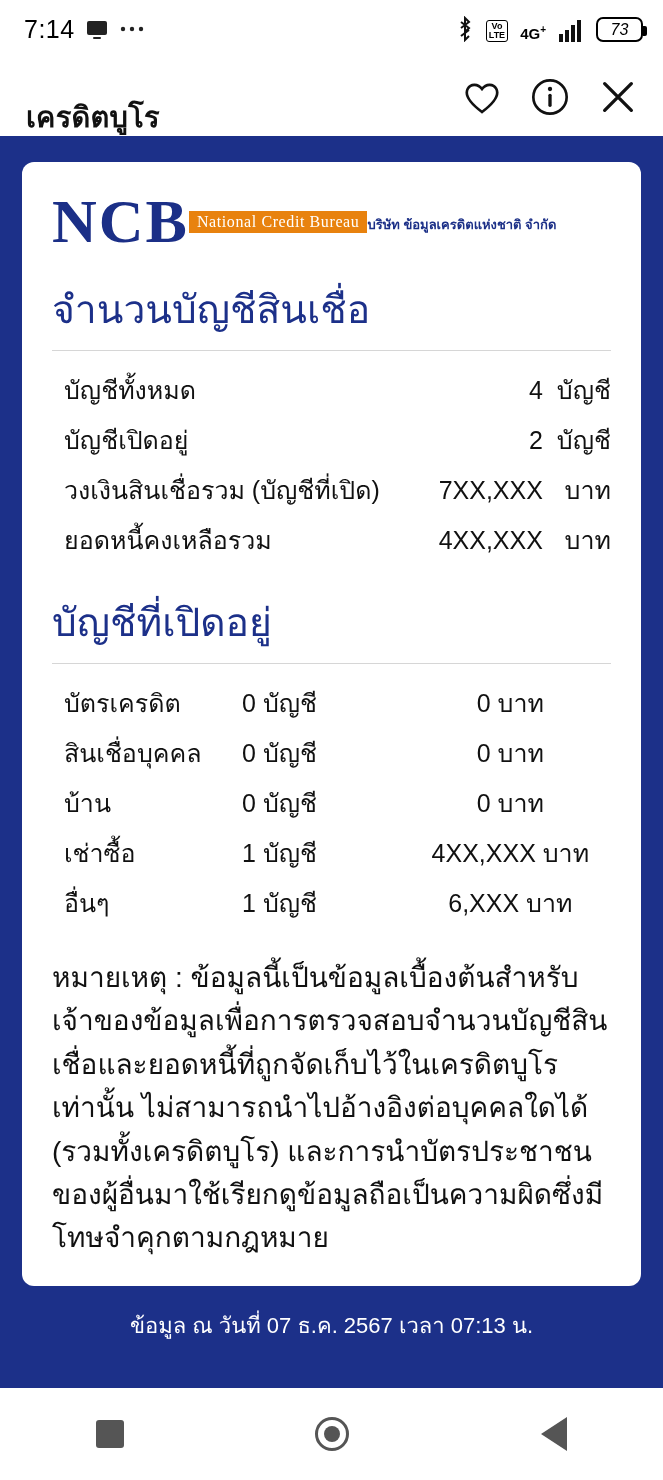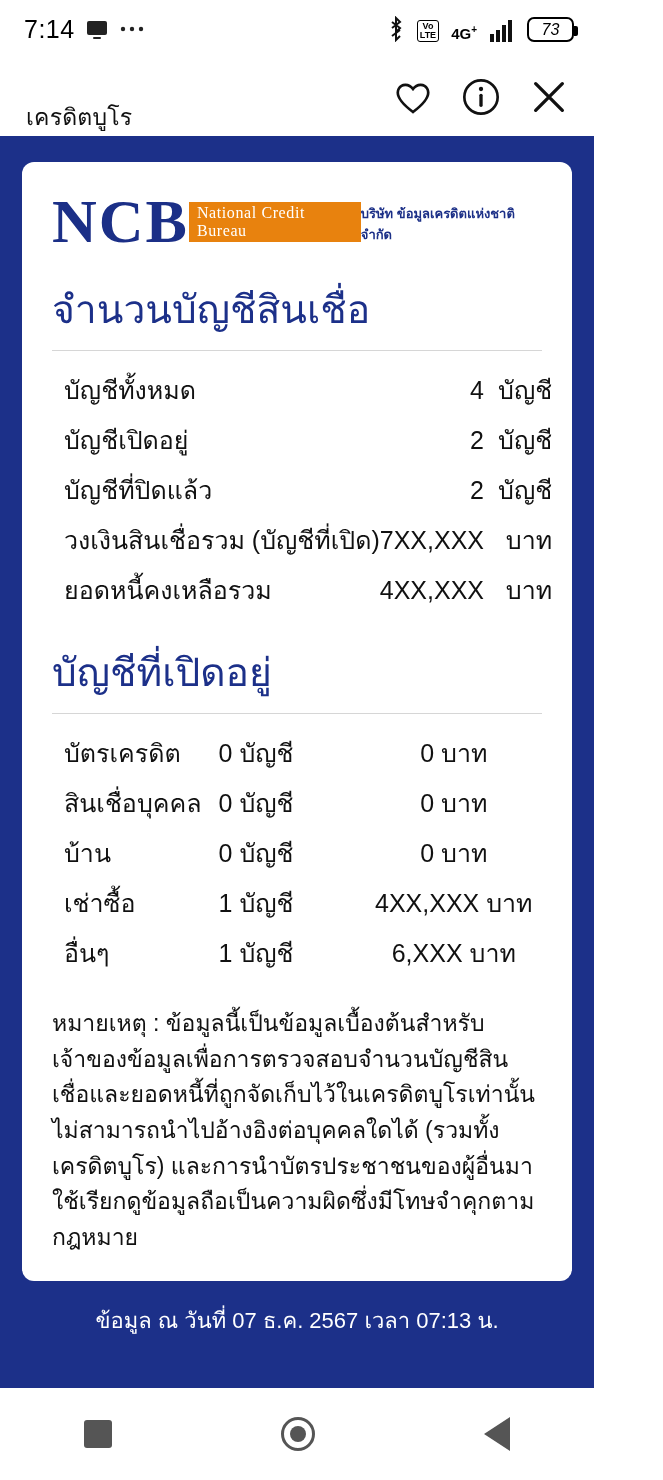--- a/index.html
+++ b/index.html
@@ -2,21 +2,21 @@
 <html><head>
 <meta charset="utf-8">
 <style>
   * { box-sizing: border-box; margin: 0; padding: 0; }
   html, body {
     width: 663px; height: 1480px;
     background: #ffffff;
     font-family: "Liberation Sans", "DejaVu Sans", sans-serif;
     overflow: hidden;
   }
-  .phone { width: 594px; height: 1480px; position: relative; background: #ffffff; display: flex; flex-direction: column; }
+  .phone { width: 663px; height: 1480px; position: relative; background: #ffffff; display: flex; flex-direction: column; }
 
   
   .statusbar {
     height: 58px; flex: 0 0 58px;
     display: flex; align-items: center; justify-content: space-between;
     padding: 0 20px 0 24px; background: #ffffff; color: #000;
   }
   .sb-left { display: flex; align-items: center; gap: 10px; }
   .sb-time { font-size: 25px; font-weight: 400; letter-spacing: .5px; }
   .sb-right { display: flex; align-items: flex-end; gap: 12px; }
@@ -36,21 +36,21 @@
   }
   .g4 { font-size: 15px; font-weight: 700; }
   .g4 sup { font-size: 10px; }
 
   
   .appbar {
     height: 78px; flex: 0 0 78px;
     display: flex; align-items: center; justify-content: space-between;
     padding: 0 24px 0 26px; background: #ffffff;
   }
-  .appbar-title { font-size: 23px; font-weight: 400; color: #111; letter-spacing: .2px; margin-top: 40px; }
+  .appbar-title { font-size: 29px; font-weight: 700; color: #111; letter-spacing: .2px; margin-top: 40px; }
   .appbar-actions { display: flex; align-items: center; gap: 26px; }
   .appbar-actions .ico { width: 42px; height: 42px; }
 
   
   .content {
     flex: 1 1 auto; background: #1c3089; padding: 26px 22px 0 22px; overflow: hidden;
   }
   .greeting {
     color: #ffffff; font-size: 32px; font-weight: 700; margin: 0 0 22px 18px; letter-spacing: .2px;
   }
@@ -81,21 +81,21 @@
   .c-unit { text-align: right; padding-left: 14px !important; width: 1%; }
 
   .sec2 { margin-top: 26px; }
   table.rows2 { width: 100%; border-collapse: collapse; font-size: 25px; color: #111; }
   table.rows2 td { padding: 5px 0; white-space: nowrap; }
   .r2-label { text-align: left; padding-left: 12px !important; width: 34%; }
   .r2-acct { text-align: left; width: 30%; }
   .r2-amt { text-align: center; }
 
   .note {
-    margin-top: 28px; font-size: 23px; line-height: 1.55; color: #111;
+    margin-top: 28px; font-size: 28px; line-height: 1.55; color: #111;
   }
 
   .timestamp {
     color: #ffffff; text-align: center; font-size: 22px; margin-top: 22px;
   }
 
   
   .navbar {
     height: 92px; flex: 0 0 92px; background: #ffffff;
     display: flex; align-items: center; justify-content: space-around;
@@ -200,25 +200,20 @@
               <td class="c-label">บัญชีทั้งหมด</td>
               <td class="c-num">4</td>
               <td class="c-unit">บัญชี</td>
             </tr>
             <tr>
               <td class="c-label">บัญชีเปิดอยู่</td>
               <td class="c-num">2</td>
               <td class="c-unit">บัญชี</td>
             </tr>
             <tr>
-              <td class="c-label">บัญชีที่ปิดแล้ว</td>
-              <td class="c-num">2</td>
-              <td class="c-unit">บัญชี</td>
-            </tr>
-            <tr>
               <td class="c-label">วงเงินสินเชื่อรวม (บัญชีที่เปิด)</td>
               <td class="c-num">7XX,XXX</td>
               <td class="c-unit">บาท</td>
             </tr>
             <tr>
               <td class="c-label">ยอดหนี้คงเหลือรวม</td>
               <td class="c-num">4XX,XXX</td>
               <td class="c-unit">บาท</td>
             </tr>
           </tbody>

